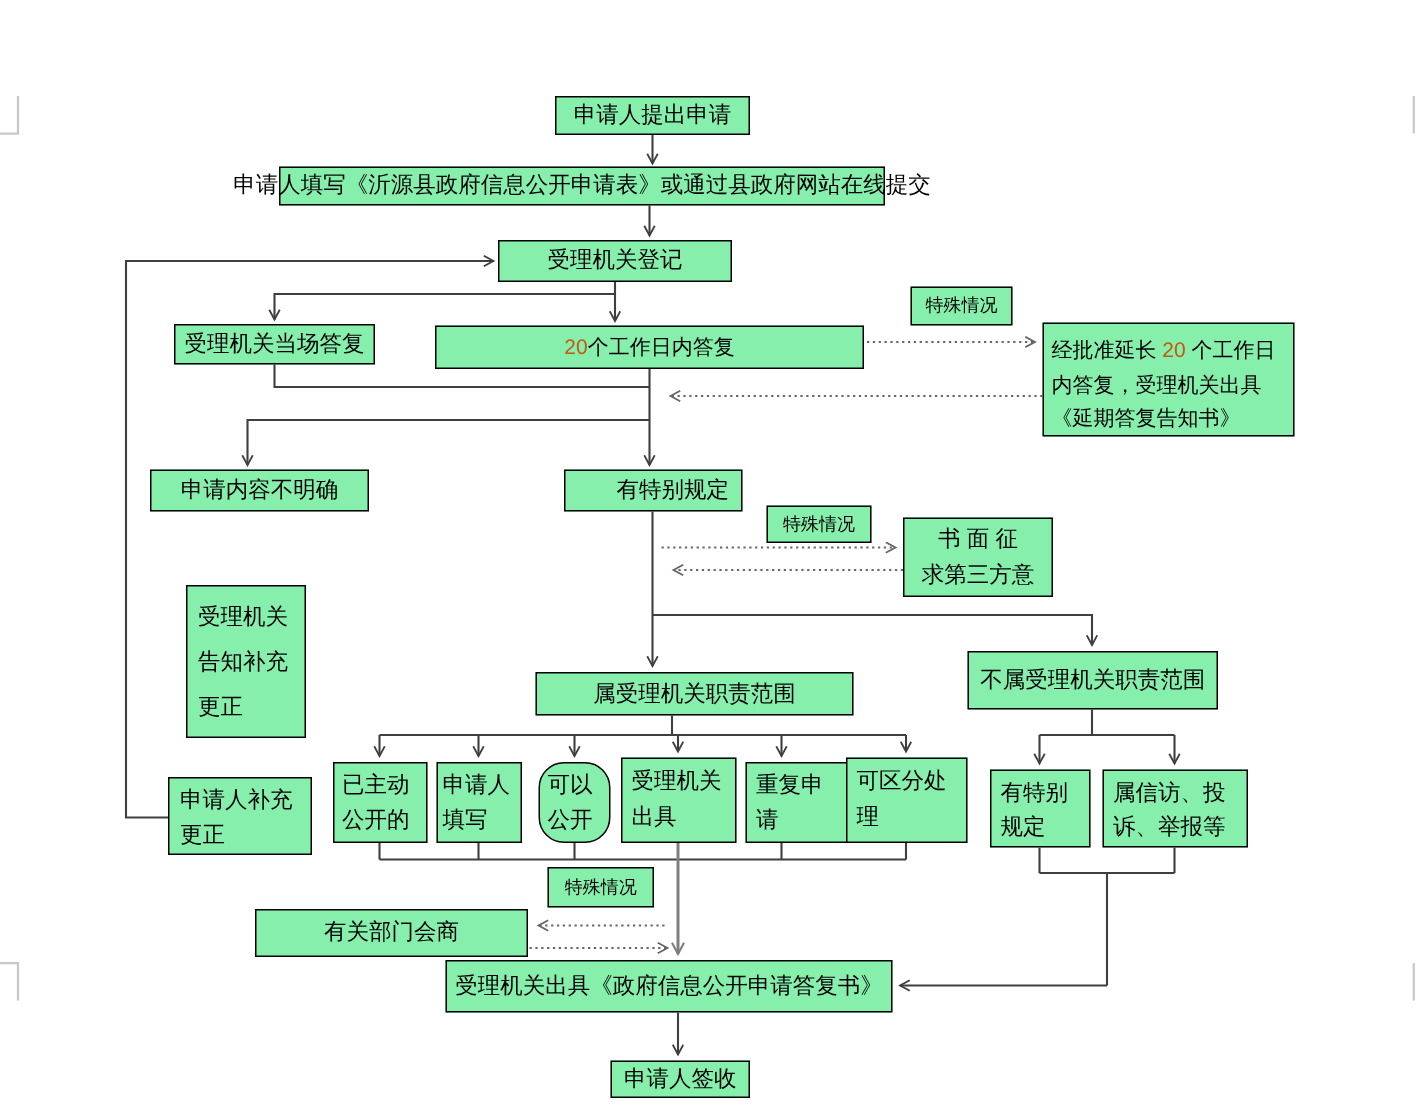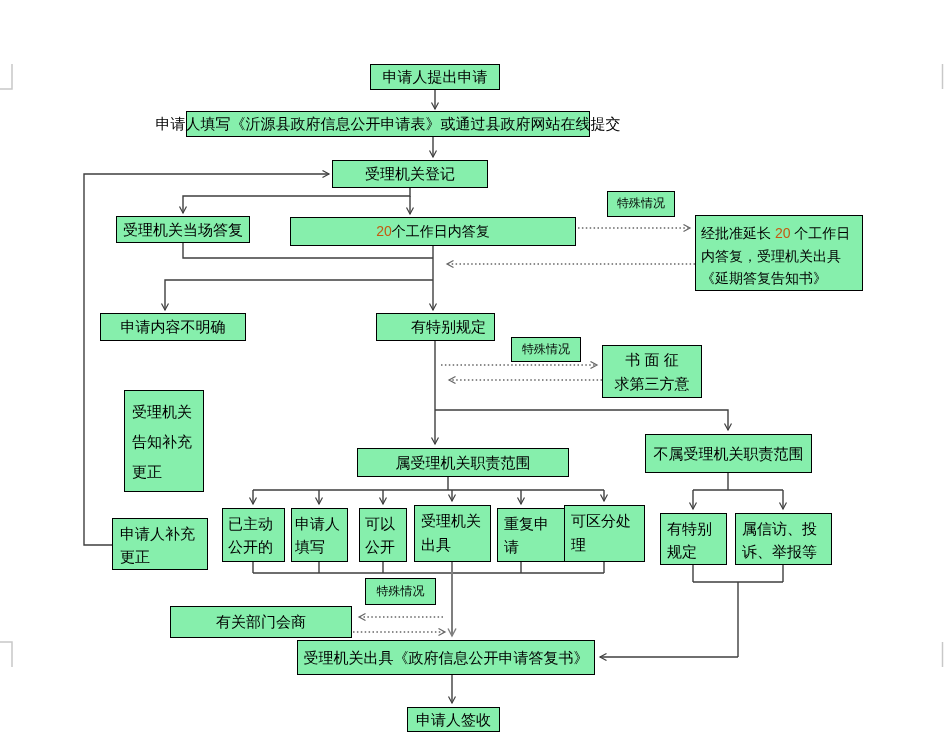--- a/index.html
+++ b/index.html
@@ -147,21 +147,21 @@
 </div>
 
 <div class="node left" style="left:222px;top:508px;width:63px;height:54px;line-height:23px;padding:3px 5px;display:block;">
   <span>已主动公开的</span>
 </div>
 
 <div class="node left" style="left:291px;top:508px;width:57px;height:54px;line-height:23px;padding:3px 3px;display:block;">
   <span>申请人填写</span>
 </div>
 
-<div class="node left" style="left:359px;top:508px;width:48px;height:54px;line-height:23px;padding:3px 5px;display:block;">
+<div class="node left" style="left:359px;top:508px;width:48px;height:54px;line-height:23px;padding:3px 5px;display:block;border-radius:17px;">
   <span>可以公开</span>
 </div>
 
 <div class="node left" style="left:414px;top:505px;width:77px;height:57px;line-height:24px;padding:3px 6px;display:block;">
   <span>受理机关出具</span>
 </div>
 
 <div class="node left" style="left:497px;top:508px;width:71px;height:54px;line-height:23px;padding:3px 6px;display:block;">
   <span>重复申请</span>
 </div>

